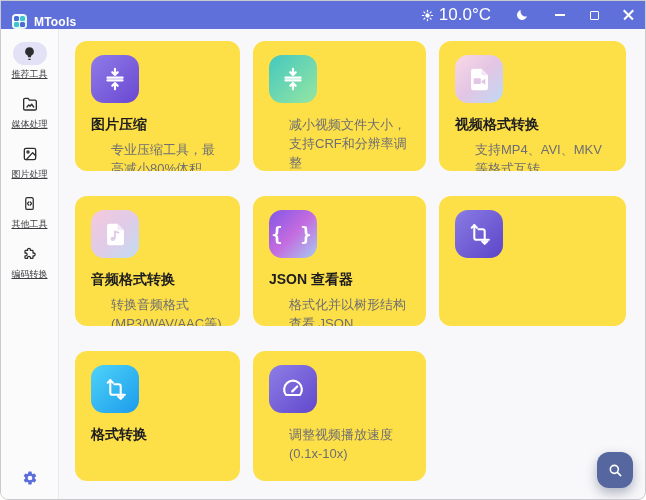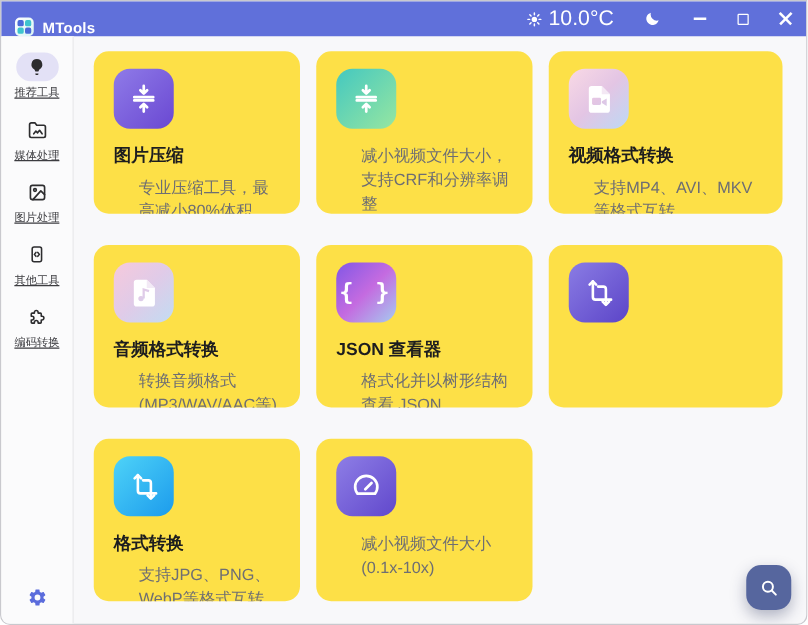--- a/index.html
+++ b/index.html
@@ -214,31 +214,30 @@
         <div class="card">
           <div class="tile" style="background: linear-gradient(135deg, rgb(78, 211, 248), rgb(28, 155, 236));">
             <svg width="25" height="25" viewBox="0 0 24 24" fill="none" stroke="#fff" stroke-width="2" stroke-linecap="round" stroke-linejoin="round">
                 <path d="M7 3v12a2 2 0 0 0 2 2h12"></path>
                 <path d="M4.5 5.5L7 3l2.5 2.5"></path>
                 <path d="M11 7h4a2 2 0 0 1 2 2v11.5"></path>
                 <path d="M14.5 18.5L17 21l2.5-2.5"></path>
               </svg>
           </div>
           <div class="card-title">格式转换</div>
-          <div class="card-sub">支持JPG、PNG、WebP等格式互转</div>
         </div>
 
         <div class="card">
           <div class="tile" style="background: linear-gradient(135deg, rgb(142, 126, 230), rgb(97, 72, 204));">
             <svg width="26" height="26" viewBox="0 0 24 24" fill="none" stroke="#fff" stroke-width="2" stroke-linecap="round" stroke-linejoin="round">
                 <path d="M5.5 17.5a8.2 8.2 0 1 1 13 0z"></path>
                 <path d="M11.3 14.2l4.6-4.6"></path>
               </svg>
           </div>
-          <div class="card-sub">减小视频文件大小(0.1x-10x)</div>
+          <div class="card-sub">调整视频播放速度(0.1x-10x)</div>
         </div>
 
       </div>
 
       <button class="fab" style="background: rgb(86, 102, 158);">
         <svg width="16" height="16" viewBox="0 0 24 24" fill="none" stroke="#fff" stroke-width="2.4" stroke-linecap="round">
             <circle cx="11" cy="11" r="6"></circle>
             <path d="M15.6 15.6L20.5 20.5"></path>
           </svg>
       </button>

